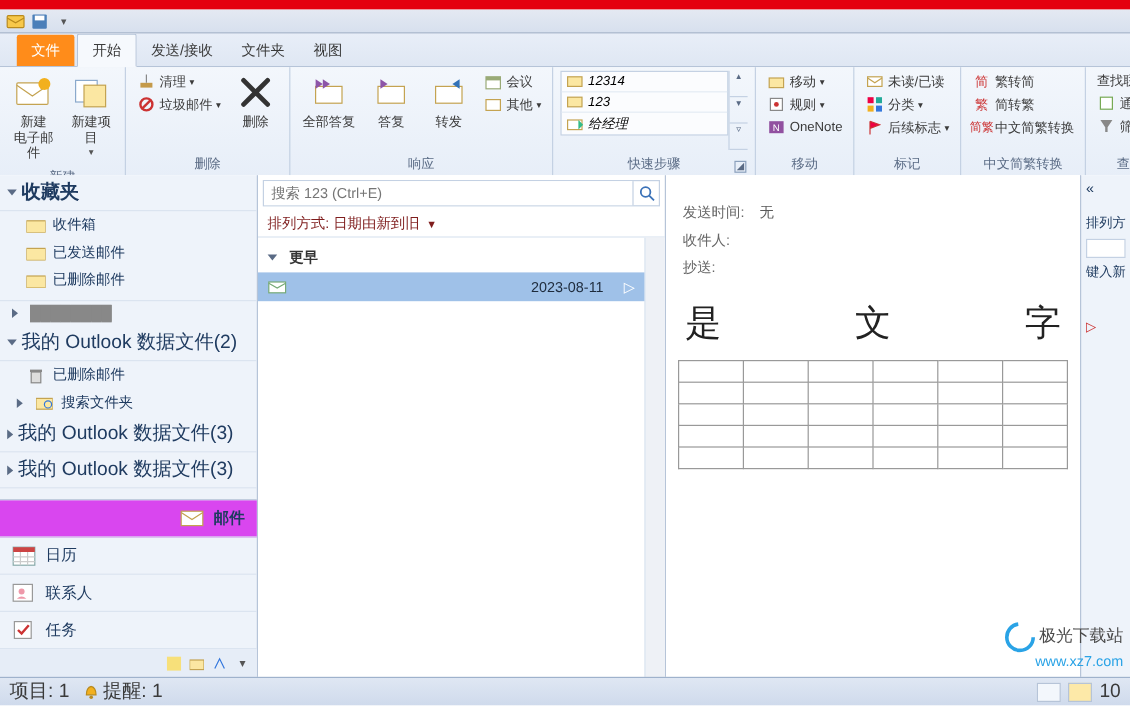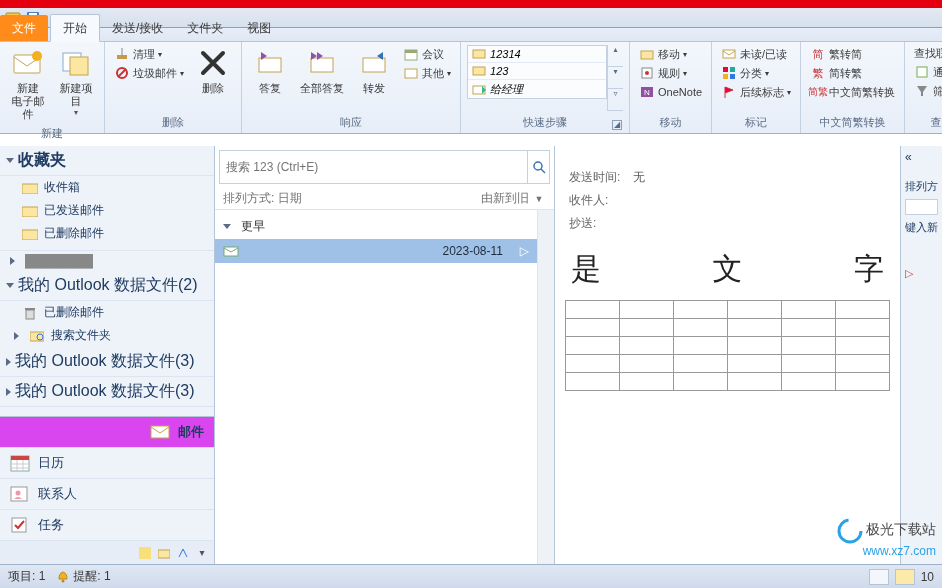--- a/index.html
+++ b/index.html
@@ -6,21 +6,21 @@
 body { font-size: 12px; background: #fff; overflow: hidden; width: 942px; height: 588px; position: relative; }
 
 
 .titlebar { height: 8px; background: #e4000f; }
 
 
 .qat { height: 20px; background: linear-gradient(#e4e9f2, #d7e0ee); display: flex; align-items: center; padding: 0 4px; border-bottom: 1px solid #8ba0bc; }
 .qat .qat-icon { width: 18px; height: 16px; margin-right: 2px; display:flex; align-items:center; justify-content:center;}
 
 
-.tabs { height: 14px; background: linear-gradient(#e8eef8, #dfe7f3); display: flex; align-items: flex-end; border-bottom: 1px solid #b6c4d8; padding-left: 0;}
+.tabs { height: 28px; background: linear-gradient(#e8eef8, #dfe7f3); display: flex; align-items: flex-end; border-bottom: 1px solid #b6c4d8; padding-left: 14px;}
 .tab { padding: 5px 12px 4px; font-size: 12px; color: #3b3b3b; cursor: default; }
 .tab.file { background: #ff8c1a; color: #fff; border-radius: 2px 2px 0 0; margin-right: 2px;}
 .tab.active { background: #f6f9fd; border: 1px solid #b6c4d8; border-bottom: 1px solid #f6f9fd; border-radius: 2px 2px 0 0; margin-bottom: -1px;}
 
 
 .ribbon { height: 92px; background: linear-gradient(#f3f7fc, #e7eef8); display: flex; border-bottom: 1px solid #9fb2cc; }
 .group { border-right: 1px solid #c4d1e3; display: flex; flex-direction: column; padding: 3px 6px 0; }
 .group-body { flex: 1; display: flex; align-items: flex-start; gap: 4px;}
 .group-label { text-align: center; font-size: 11px; color: #5a6b85; padding: 2px 0 3px; position: relative;}
 .group-label .dialog-launch { position:absolute; right:1px; bottom:3px; width:10px; height:10px; border:1px solid #8ba0bc; font-size:8px; line-height:8px; color:#5a6b85;}
@@ -55,26 +55,26 @@
 
 .nav-bottom { border-top:1px solid #b6c4d8;}
 .nav-mod { display:flex; align-items:center; gap:8px; padding:6px 10px; border-bottom:1px solid #dbe4f0; font-size:13px; color:#1f3b60;}
 .nav-mod.active { background:#d946ef; font-weight:bold;justify-content:flex-end;}
 .nav-mod .mi2 { width:20px; height:18px; display:flex; align-items:center; justify-content:center;}
 .nav-corner { height:23px; display:flex; justify-content:flex-end; align-items:center; gap:3px; padding:0 4px; background:#e6edf7;}
 .nav-corner .sq { width:16px; height:16px; border:1px solid transparent; display:flex; align-items:center; justify-content:center;}
 
 
 .msglist { width: 340px; border-right:1px solid #b6c4d8; display:flex; flex-direction:column; background:#fff;}
-.searchrow { display:flex; border:1px solid #c4d1e3; margin:4px; height:34px;}
+.searchrow { display:flex; border:1px solid #c4d1e3; margin:4px; height:22px;}
 .searchrow input { flex:1; border:none; outline:none; padding:0 6px; font-size:12px; color:#777; background:#fff;}
 .searchrow .sbtn { width:22px; display:flex; align-items:center; justify-content:center; border-left:1px solid #c4d1e3; color:#3b72b8;}
-.arrangerow { display:flex; justify-content:space-between; align-items:center; height:22px; padding:0 8px; border-bottom:1px solid #dbe4f0; font-size:12px; color:#737373;}
+.arrangerow { display:flex; justify-content:flex-start; align-items:center; height:22px; padding:0 8px; border-bottom:1px solid #dbe4f0; font-size:12px; color:#7f1d1d;}
 .arrangerow .dd { width:14px; text-align:center;}
-.groupheader { display:flex; align-items:center; gap:6px; padding:8px 8px 4px; font-size:12px; font-weight:normal; color:#333;}
+.groupheader { display:flex; align-items:center; gap:6px; padding:8px 8px 4px; font-size:12px; font-weight:bold; color:#333;}
 .mailrow { display:flex; align-items:center; height:24px; background:#9fc1e8; color:#1e2b3c; padding:0 8px; gap:6px; font-size:12px; position:relative;}
 .mailrow .date { position:absolute; right:34px;}
 .mailrow .flag { position:absolute; right:8px; color:#fff;}
 
 
 .reading { flex:1; position:relative; background:#fff;}
 .reading .hdr { padding:20px 14px 6px; font-size:12px; color:#5a5a5a;}
 .reading .hdr .row { display:flex; gap:12px; padding:3px 0;}
 .reading .hdr .lab { color:#666; width:52px;}
 .reading .content { padding:4px 10px 10px; }
@@ -82,21 +82,21 @@
 .bigtable { border-collapse:collapse; width:100%;}
 .bigtable td { border:1px solid #999; height:18px;}
 
 
 .todo { width:42px; border-left:1px solid #b6c4d8; background:#eef3fa; position:relative;}
 .todo .texp { position:absolute; top:4px; left:4px; font-size:12px; color:#1f3b60;}
 .todo .labels { position:absolute; top:32px; left:4px; right:4px; font-size:11px; color:#1f3b60; line-height:1.5;}
 .todo .inputish { border:1px solid #c4d1e3; background:#fff; height:16px; margin-top:4px;}
 
 
-.status { position:absolute; left:0; right:0; bottom:0; height:24px; background:linear-gradient(#dfe7f3,#cfdaec); border-top:1px solid #9fb2cc; display:flex; align-items:center; font-size:12px; color:#3a3a3a; padding:0 8px; gap:12px;}
+.status { position:absolute; left:0; right:0; bottom:0; height:24px; background:linear-gradient(#dfe7f3,#cfdaec); border-top:1px solid #9fb2cc; display:flex; align-items:center; font-size:16px; color:#3a3a3a; padding:0 8px; gap:12px;}
 .status .right { margin-left:auto; display:flex; align-items:center; gap:6px;}
 .status .vbtn { width:20px; height:16px; border:1px solid #b6c4d8; background:#f3f7fc;}
 
 
 .wm { position:absolute; right:6px; bottom:28px; font-size:12px; color:#2aa3e6; text-align:right; line-height:1.3; z-index:50;margin-top:21px;}
 .wm .t1{color:#4a4a4a; font-size:14px;}
 
 
 svg { display:block; }
 
@@ -195,38 +195,38 @@
             </svg>
         </div>
         <span>删除</span>
       </div>
     </div>
     <div class="group-label">删除</div>
   </div>
 
   <div class="group">
     <div class="group-body">
-      <div class="big-btn">
-        <div class="ico">
-            <svg width="30" height="26">
-              <rect x="4" y="8" width="22" height="14" fill="#fff" stroke="#c4a351"></rect>
-              <path d="M12 6 L6 2 L6 10 Z" fill="#8d55a8"></path>
-            </svg>
-          </div>
-        <span>答复</span>
-      </div>
       <div class="big-btn" style="width:52px;">
         <div class="ico">
             <svg width="30" height="26">
               <rect x="4" y="8" width="22" height="14" fill="#fff" stroke="#c4a351"></rect>
               <path d="M10 6 L4 2 L4 10 Z" fill="#8d55a8"></path>
               <path d="M16 6 L10 2 L10 10 Z" fill="#8d55a8"></path>
             </svg>
           </div>
         <span>全部答复</span>
+      </div>
+      <div class="big-btn">
+        <div class="ico">
+            <svg width="30" height="26">
+              <rect x="4" y="8" width="22" height="14" fill="#fff" stroke="#c4a351"></rect>
+              <path d="M12 6 L6 2 L6 10 Z" fill="#8d55a8"></path>
+            </svg>
+          </div>
+        <span>答复</span>
       </div>
       <div class="big-btn">
         <div class="ico">
             <svg width="30" height="26">
               <rect x="4" y="8" width="22" height="14" fill="#fff" stroke="#c4a351"></rect>
               <path d="M18 6 L24 2 L24 10 Z" fill="#3272b8"></path>
             </svg>
           </div>
         <span>转发</span>
       </div>

